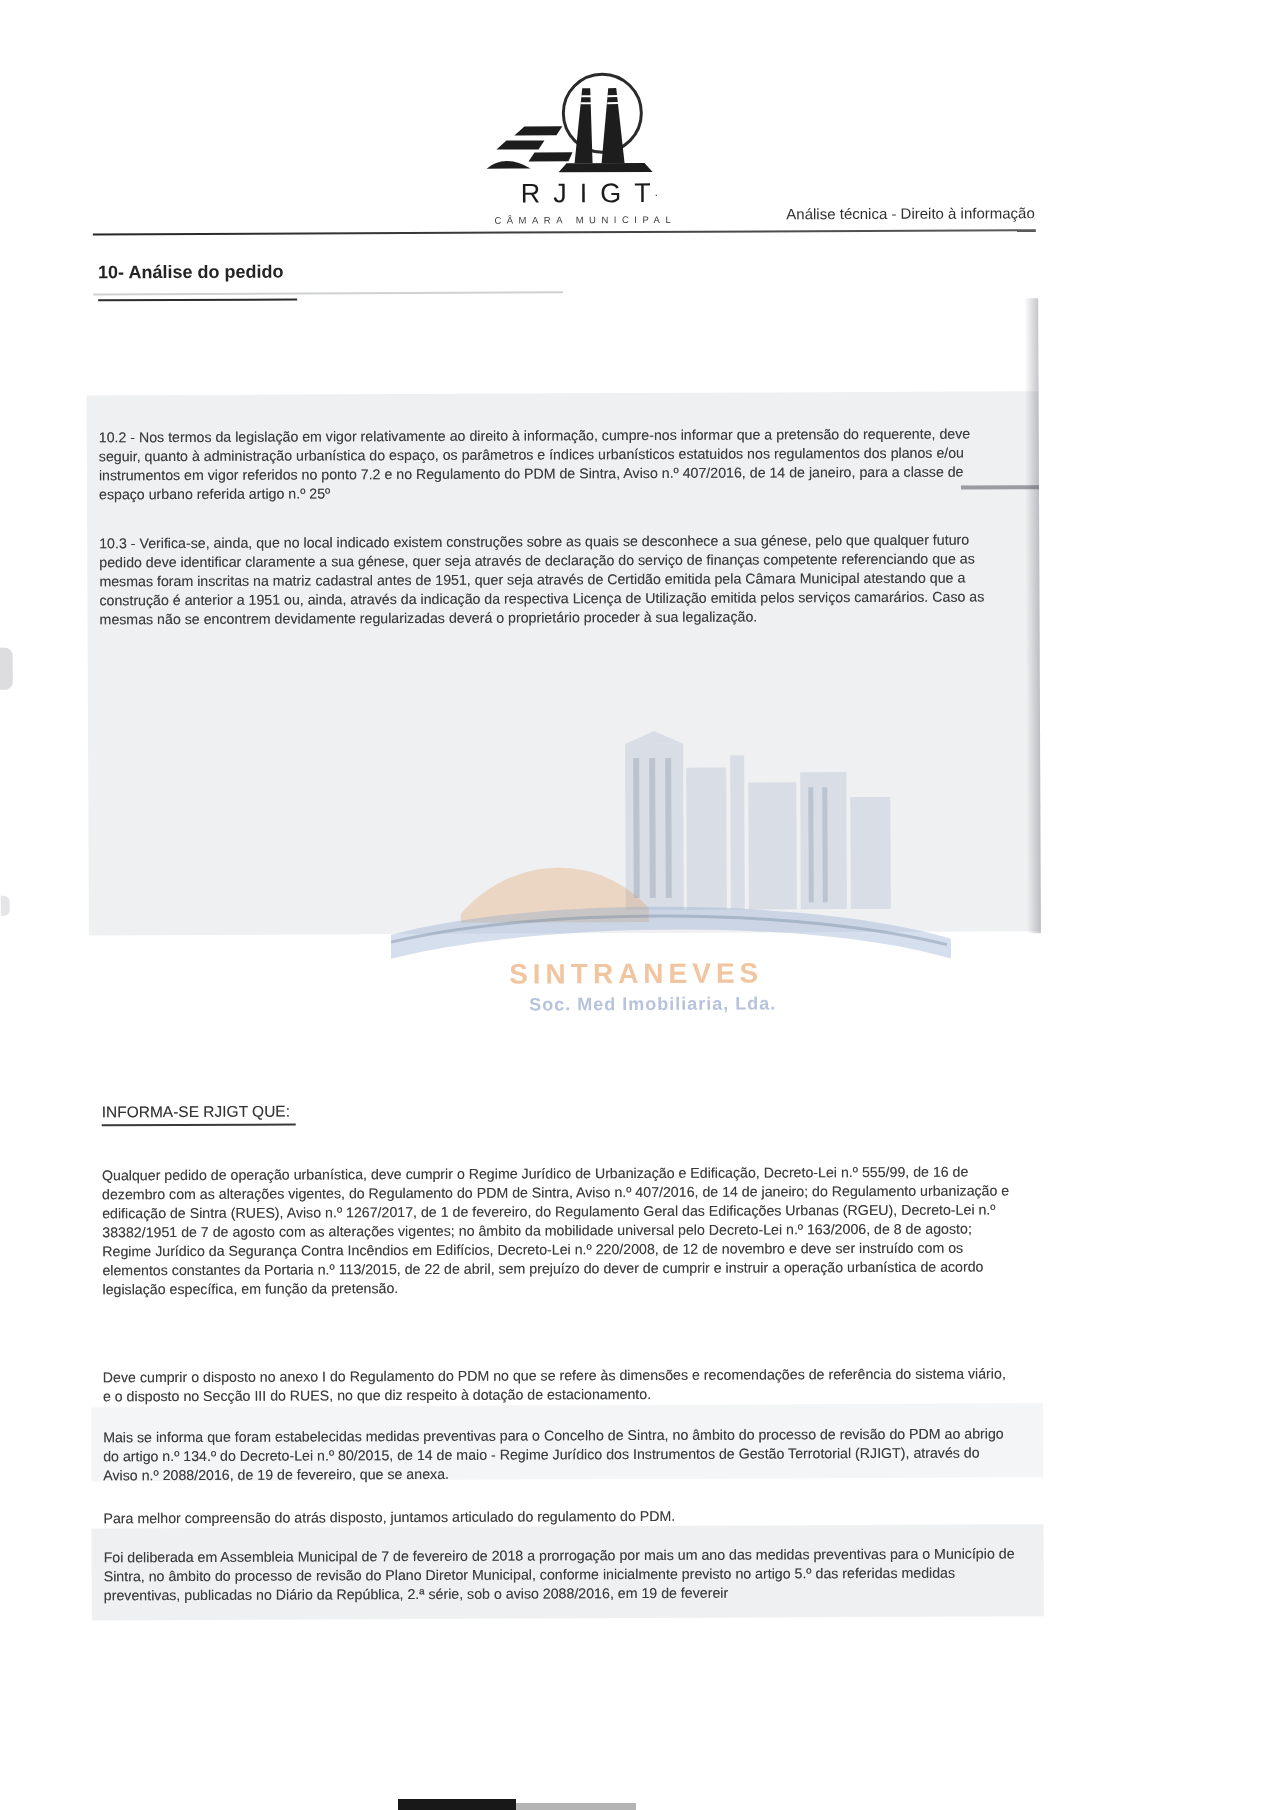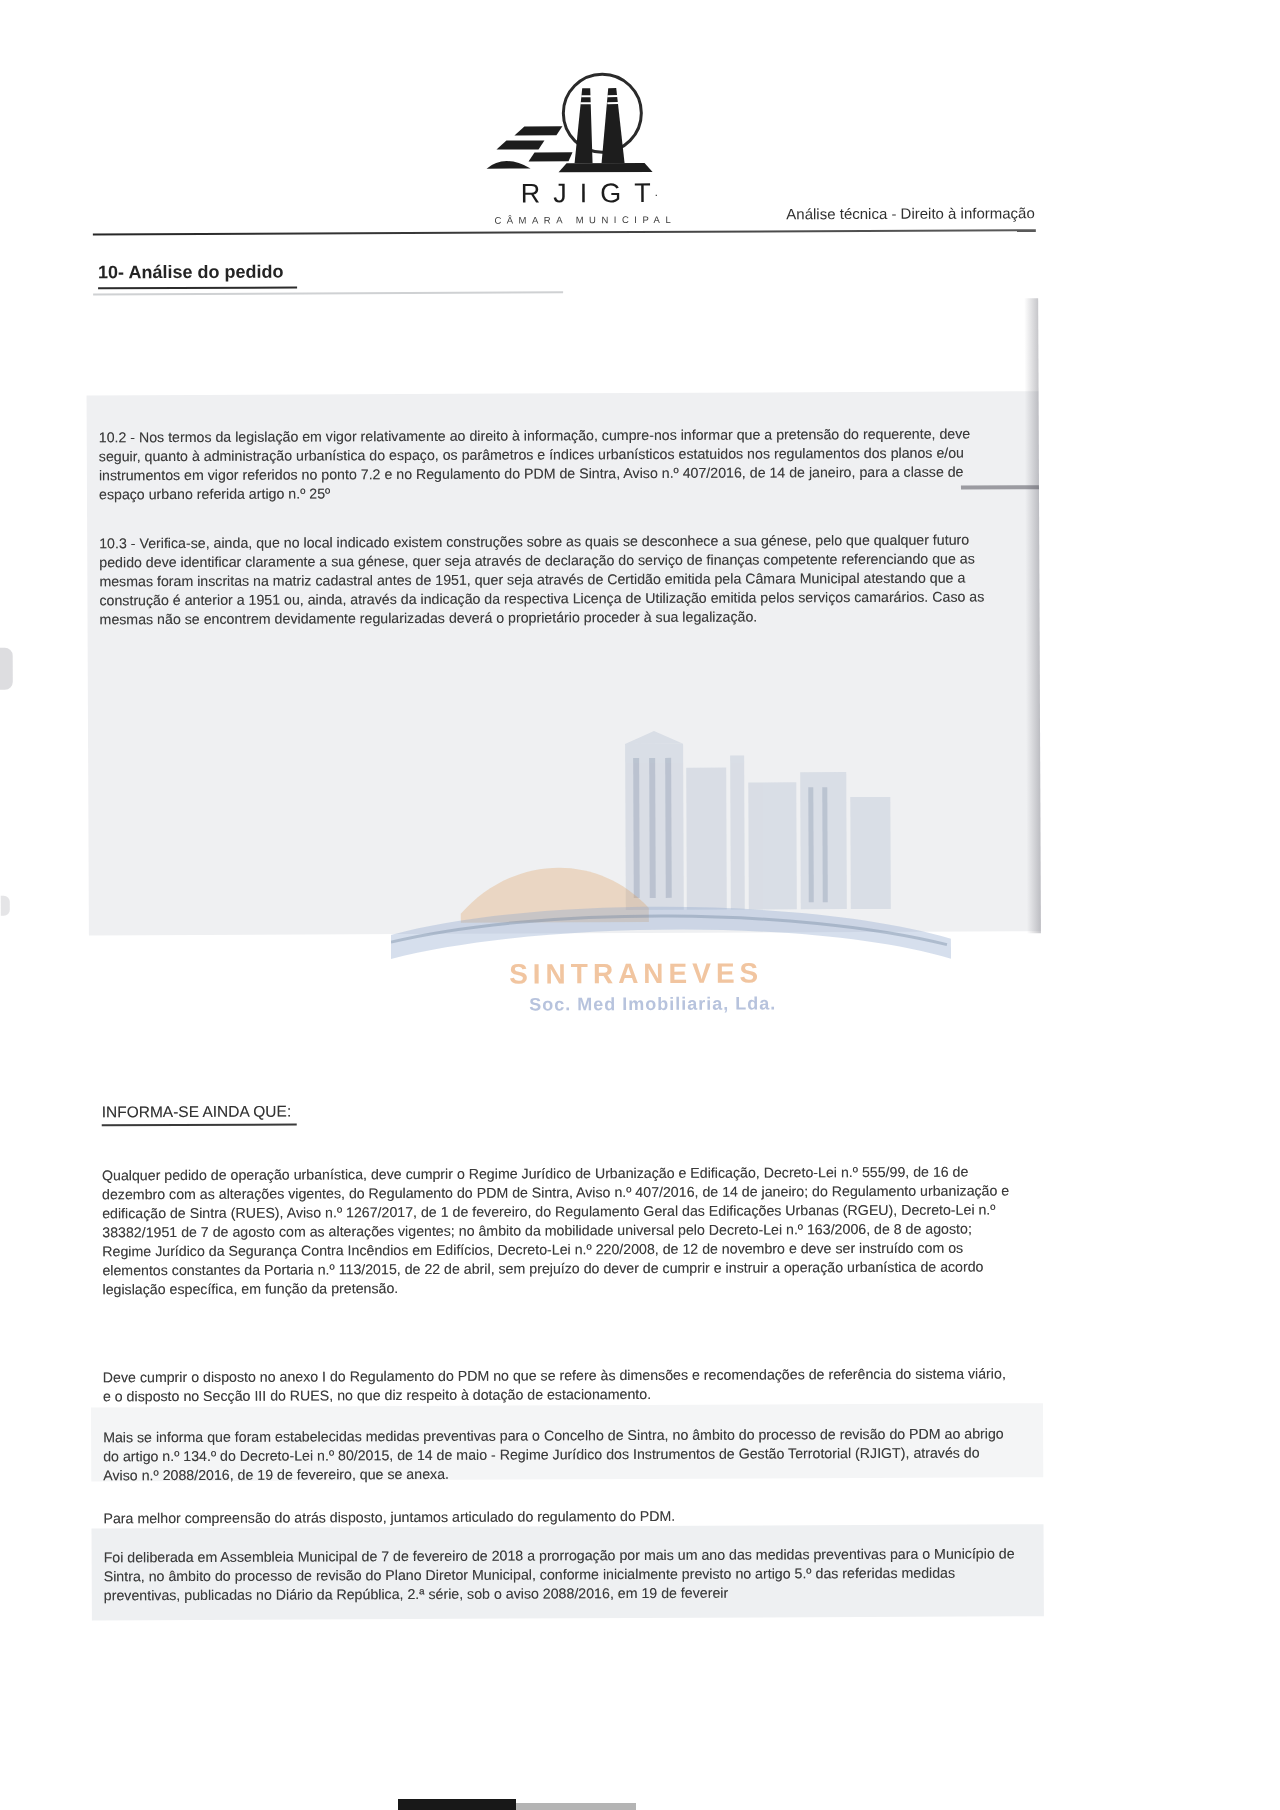--- a/index.html
+++ b/index.html
@@ -57,21 +57,21 @@
     background:linear-gradient(to right,#262626,#5a5a5a);
   }
   
   .h1{
     position:absolute;
     left:100px; top:260px;
     font-size:18px;
     font-weight:bold;
     color:#242424;
     border-bottom:2.5px solid #2c2c2c;
-    padding-bottom:4px;
+    padding-bottom:16px;
     padding-right:14px;
   }
   .h1-ext{
     position:absolute;
     left:95px; top:291px;
     width:470px; height:2px;
     background:#cfd1d3;
   }
   
   .gray-box-1{
@@ -246,21 +246,21 @@
 
     <div class="doc-type">Análise técnica - Direito à informação</div>
     <div class="header-rule"></div>
 
     <div class="h1">10- Análise do pedido</div>
     <div class="h1-ext"></div>
 
     <p class="para p-10-2">10.2 - Nos termos da legislação em vigor relativamente ao direito à informação, cumpre-nos informar que a pretensão do requerente, deve seguir, quanto à administração urbanística do espaço, os parâmetros e índices urbanísticos estatuidos nos regulamentos dos planos e/ou instrumentos em vigor  referidos no ponto 7.2 e no  Regulamento do PDM de Sintra, Aviso n.º 407/2016, de 14 de janeiro, para  a classe de espaço urbano referida artigo n.º  25º</p>
     <p class="para p-10-3">10.3 - Verifica-se, ainda, que no local indicado existem construções sobre as quais se desconhece a sua génese, pelo que qualquer futuro pedido deve identificar claramente a sua génese, quer seja através de declaração do serviço de finanças competente referenciando que as mesmas foram inscritas na matriz cadastral antes de 1951, quer seja através de Certidão emitida pela Câmara Municipal atestando que a construção é anterior a 1951 ou, ainda, através da indicação da respectiva Licença de Utilização emitida pelos serviços camarários. Caso as mesmas não se encontrem devidamente regularizadas deverá o proprietário proceder à sua legalização.</p>
 
-    <div class="h2">INFORMA-SE AINDA QUE:</div>
+    <div class="h2">INFORMA-SE RJIGT QUE:</div>
     <p class="para p-i1">Qualquer pedido de operação urbanística, deve cumprir o Regime Jurídico de Urbanização e Edificação, Decreto-Lei n.º 555/99, de 16 de dezembro com as alterações vigentes, do Regulamento do PDM de Sintra, Aviso n.º 407/2016, de 14 de janeiro; do Regulamento  urbanização e edificação  de Sintra (RUES), Aviso n.º 1267/2017, de 1 de fevereiro, do Regulamento Geral das Edificações Urbanas (RGEU), Decreto-Lei n.º 38382/1951 de 7 de agosto com as alterações vigentes; no âmbito da mobilidade universal pelo Decreto-Lei n.º 163/2006, de 8 de agosto; Regime Jurídico da Segurança Contra Incêndios em Edifícios, Decreto-Lei n.º 220/2008, de 12 de novembro e deve ser instruído com os elementos constantes da Portaria n.º 113/2015, de 22 de abril, sem prejuízo do dever de cumprir e instruir a operação urbanística de acordo legislação específica, em função da pretensão.</p>
     <p class="para p-i2">Deve cumprir o disposto no anexo I do Regulamento do PDM no que se refere às dimensões e recomendações de referência do sistema viário, e o disposto no Secção III do RUES, no que diz respeito à dotação de estacionamento.</p>
     <p class="para p-i3">Mais se informa que foram estabelecidas medidas preventivas para o Concelho de Sintra, no âmbito do processo de revisão do PDM ao abrigo do artigo n.º 134.º do Decreto-Lei n.º 80/2015, de 14 de maio -  Regime Jurídico dos Instrumentos de Gestão Terrotorial (RJIGT), através do Aviso n.º 2088/2016, de 19 de fevereiro, que se anexa.</p>
     <p class="para p-i4">Para melhor compreensão do atrás disposto, juntamos articulado do regulamento do PDM.</p>
     <p class="para p-i5">Foi deliberada em Assembleia Municipal de 7 de fevereiro de 2018 a prorrogação por mais um ano das medidas preventivas para o Município de Sintra, no âmbito do processo de revisão do Plano Diretor Municipal, conforme inicialmente previsto no artigo 5.º das referidas medidas preventivas, publicadas no Diário da República, 2.ª série, sob o aviso 2088/2016, em 19 de fevereir</p>
 
   </div>
 
   <div class="bottom-artifact"></div>
   <div class="bottom-artifact-2"></div>

